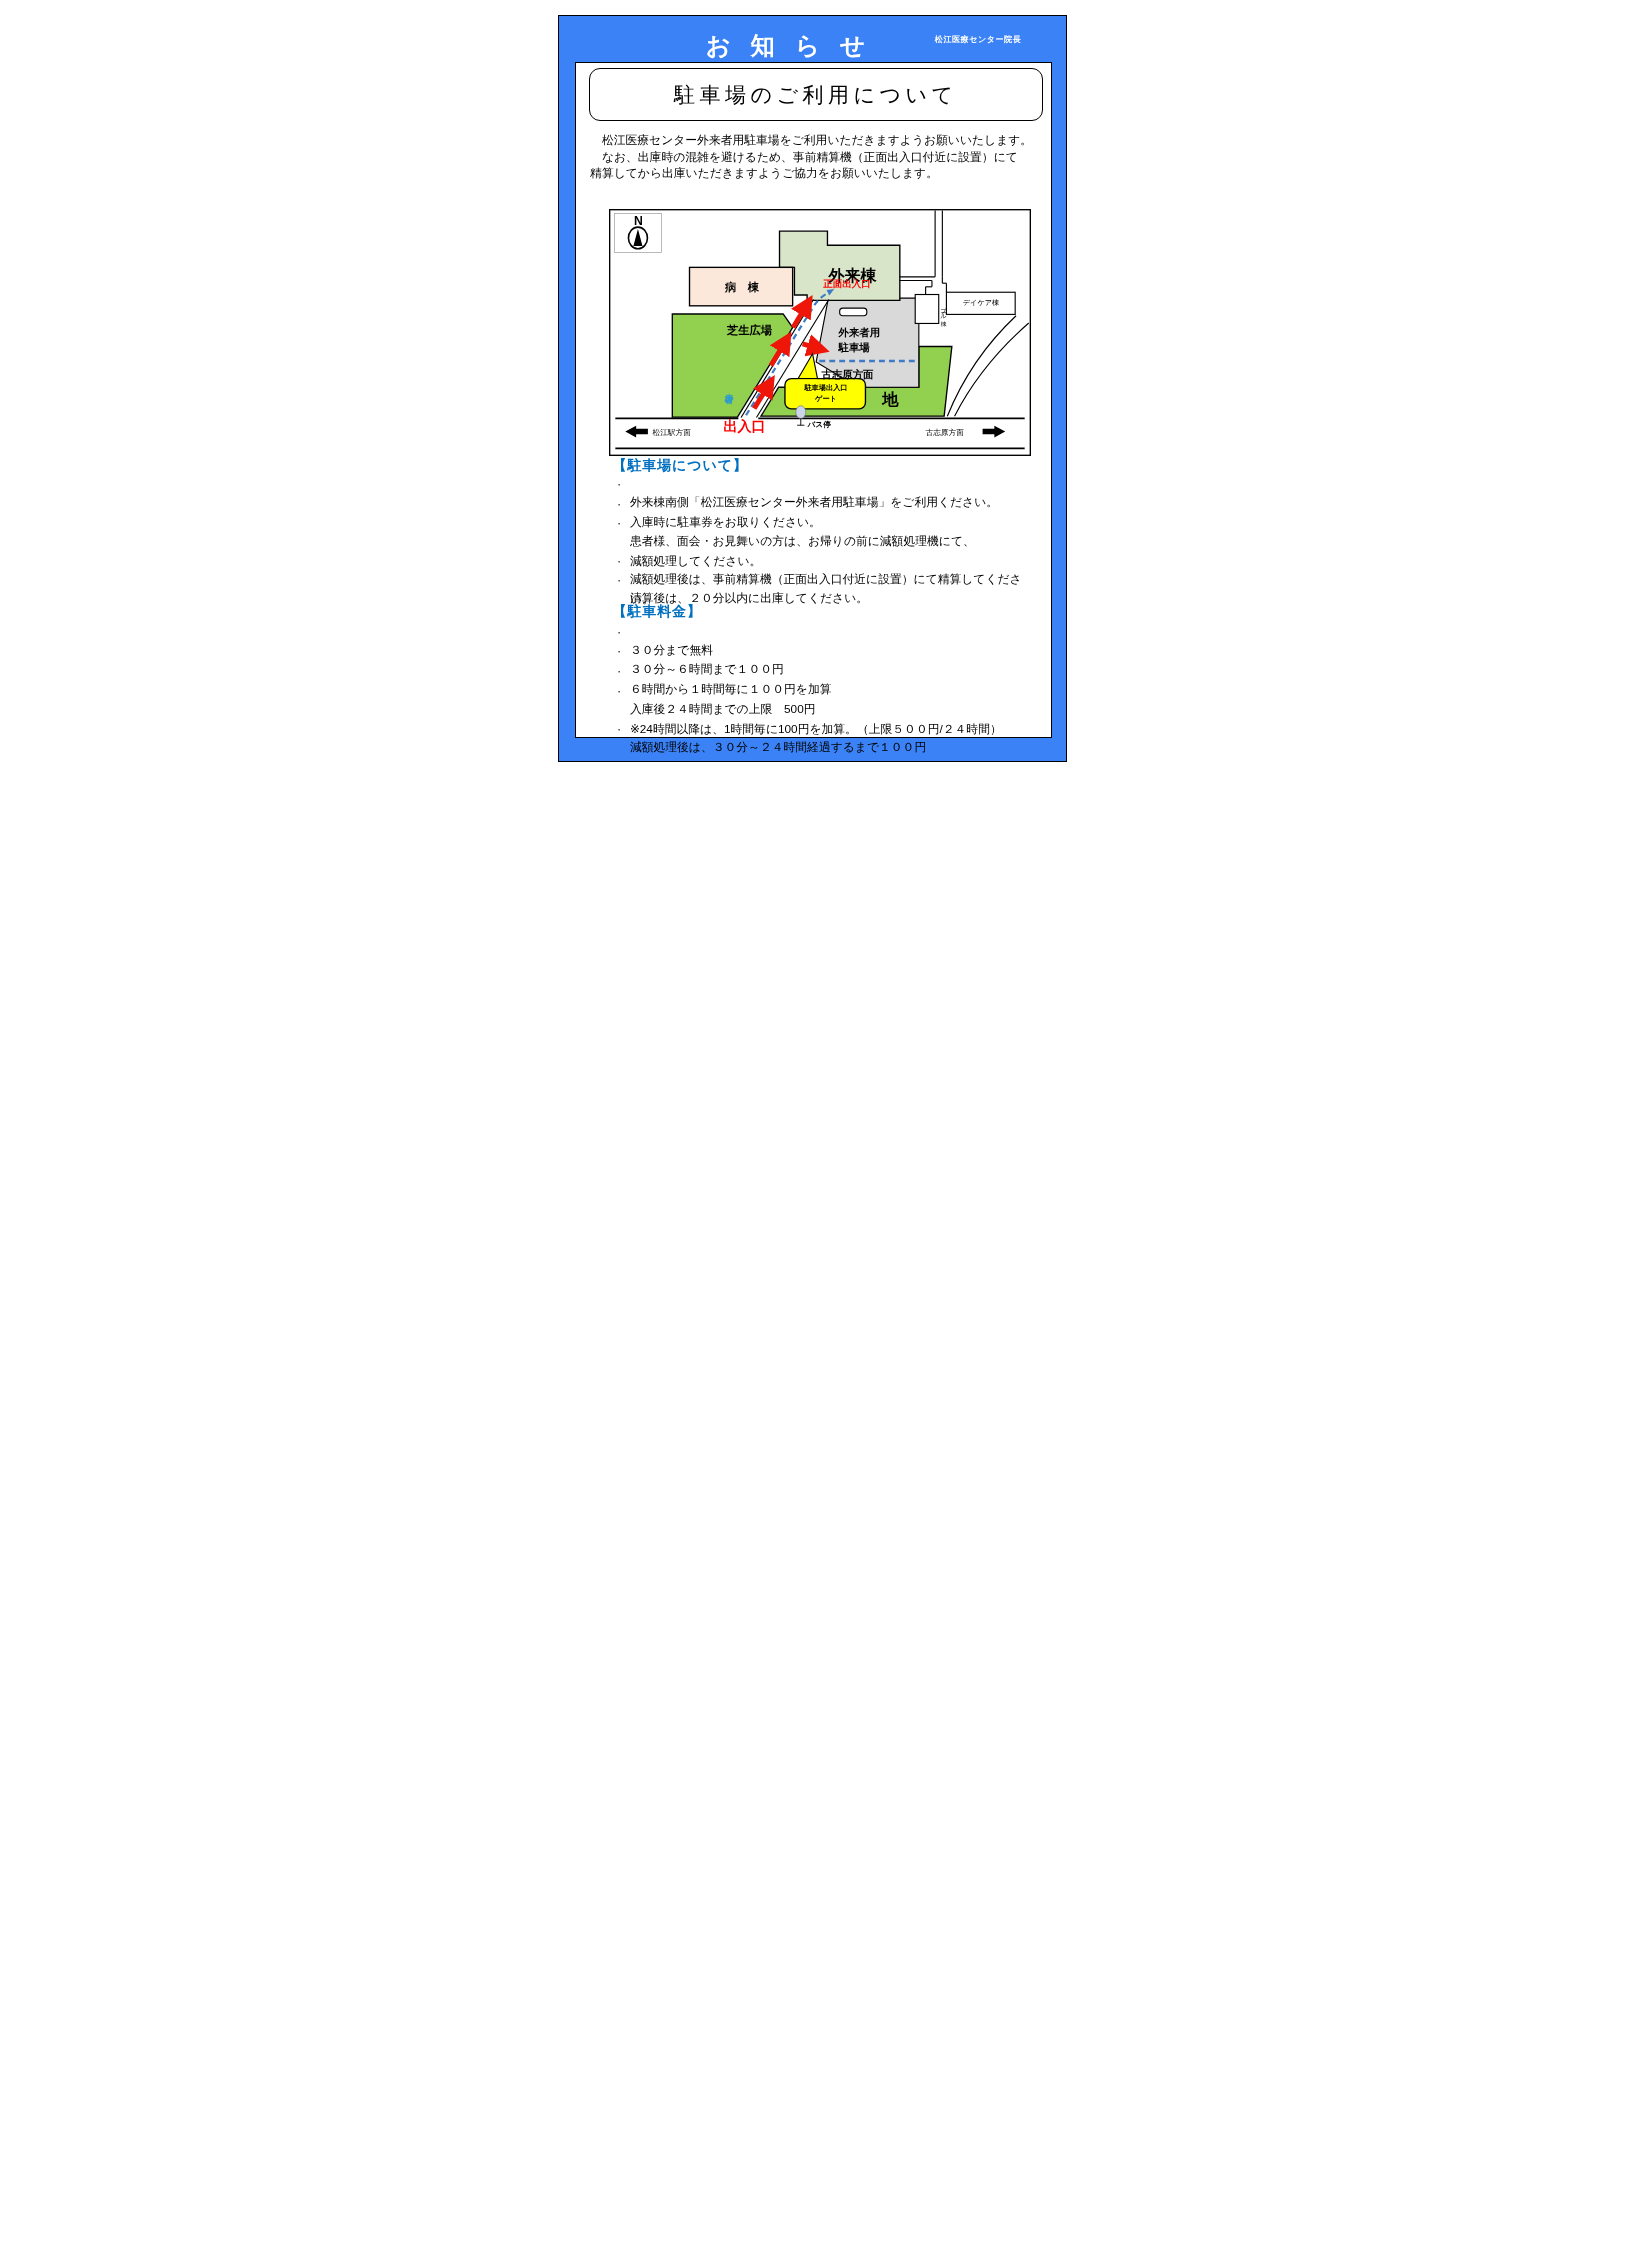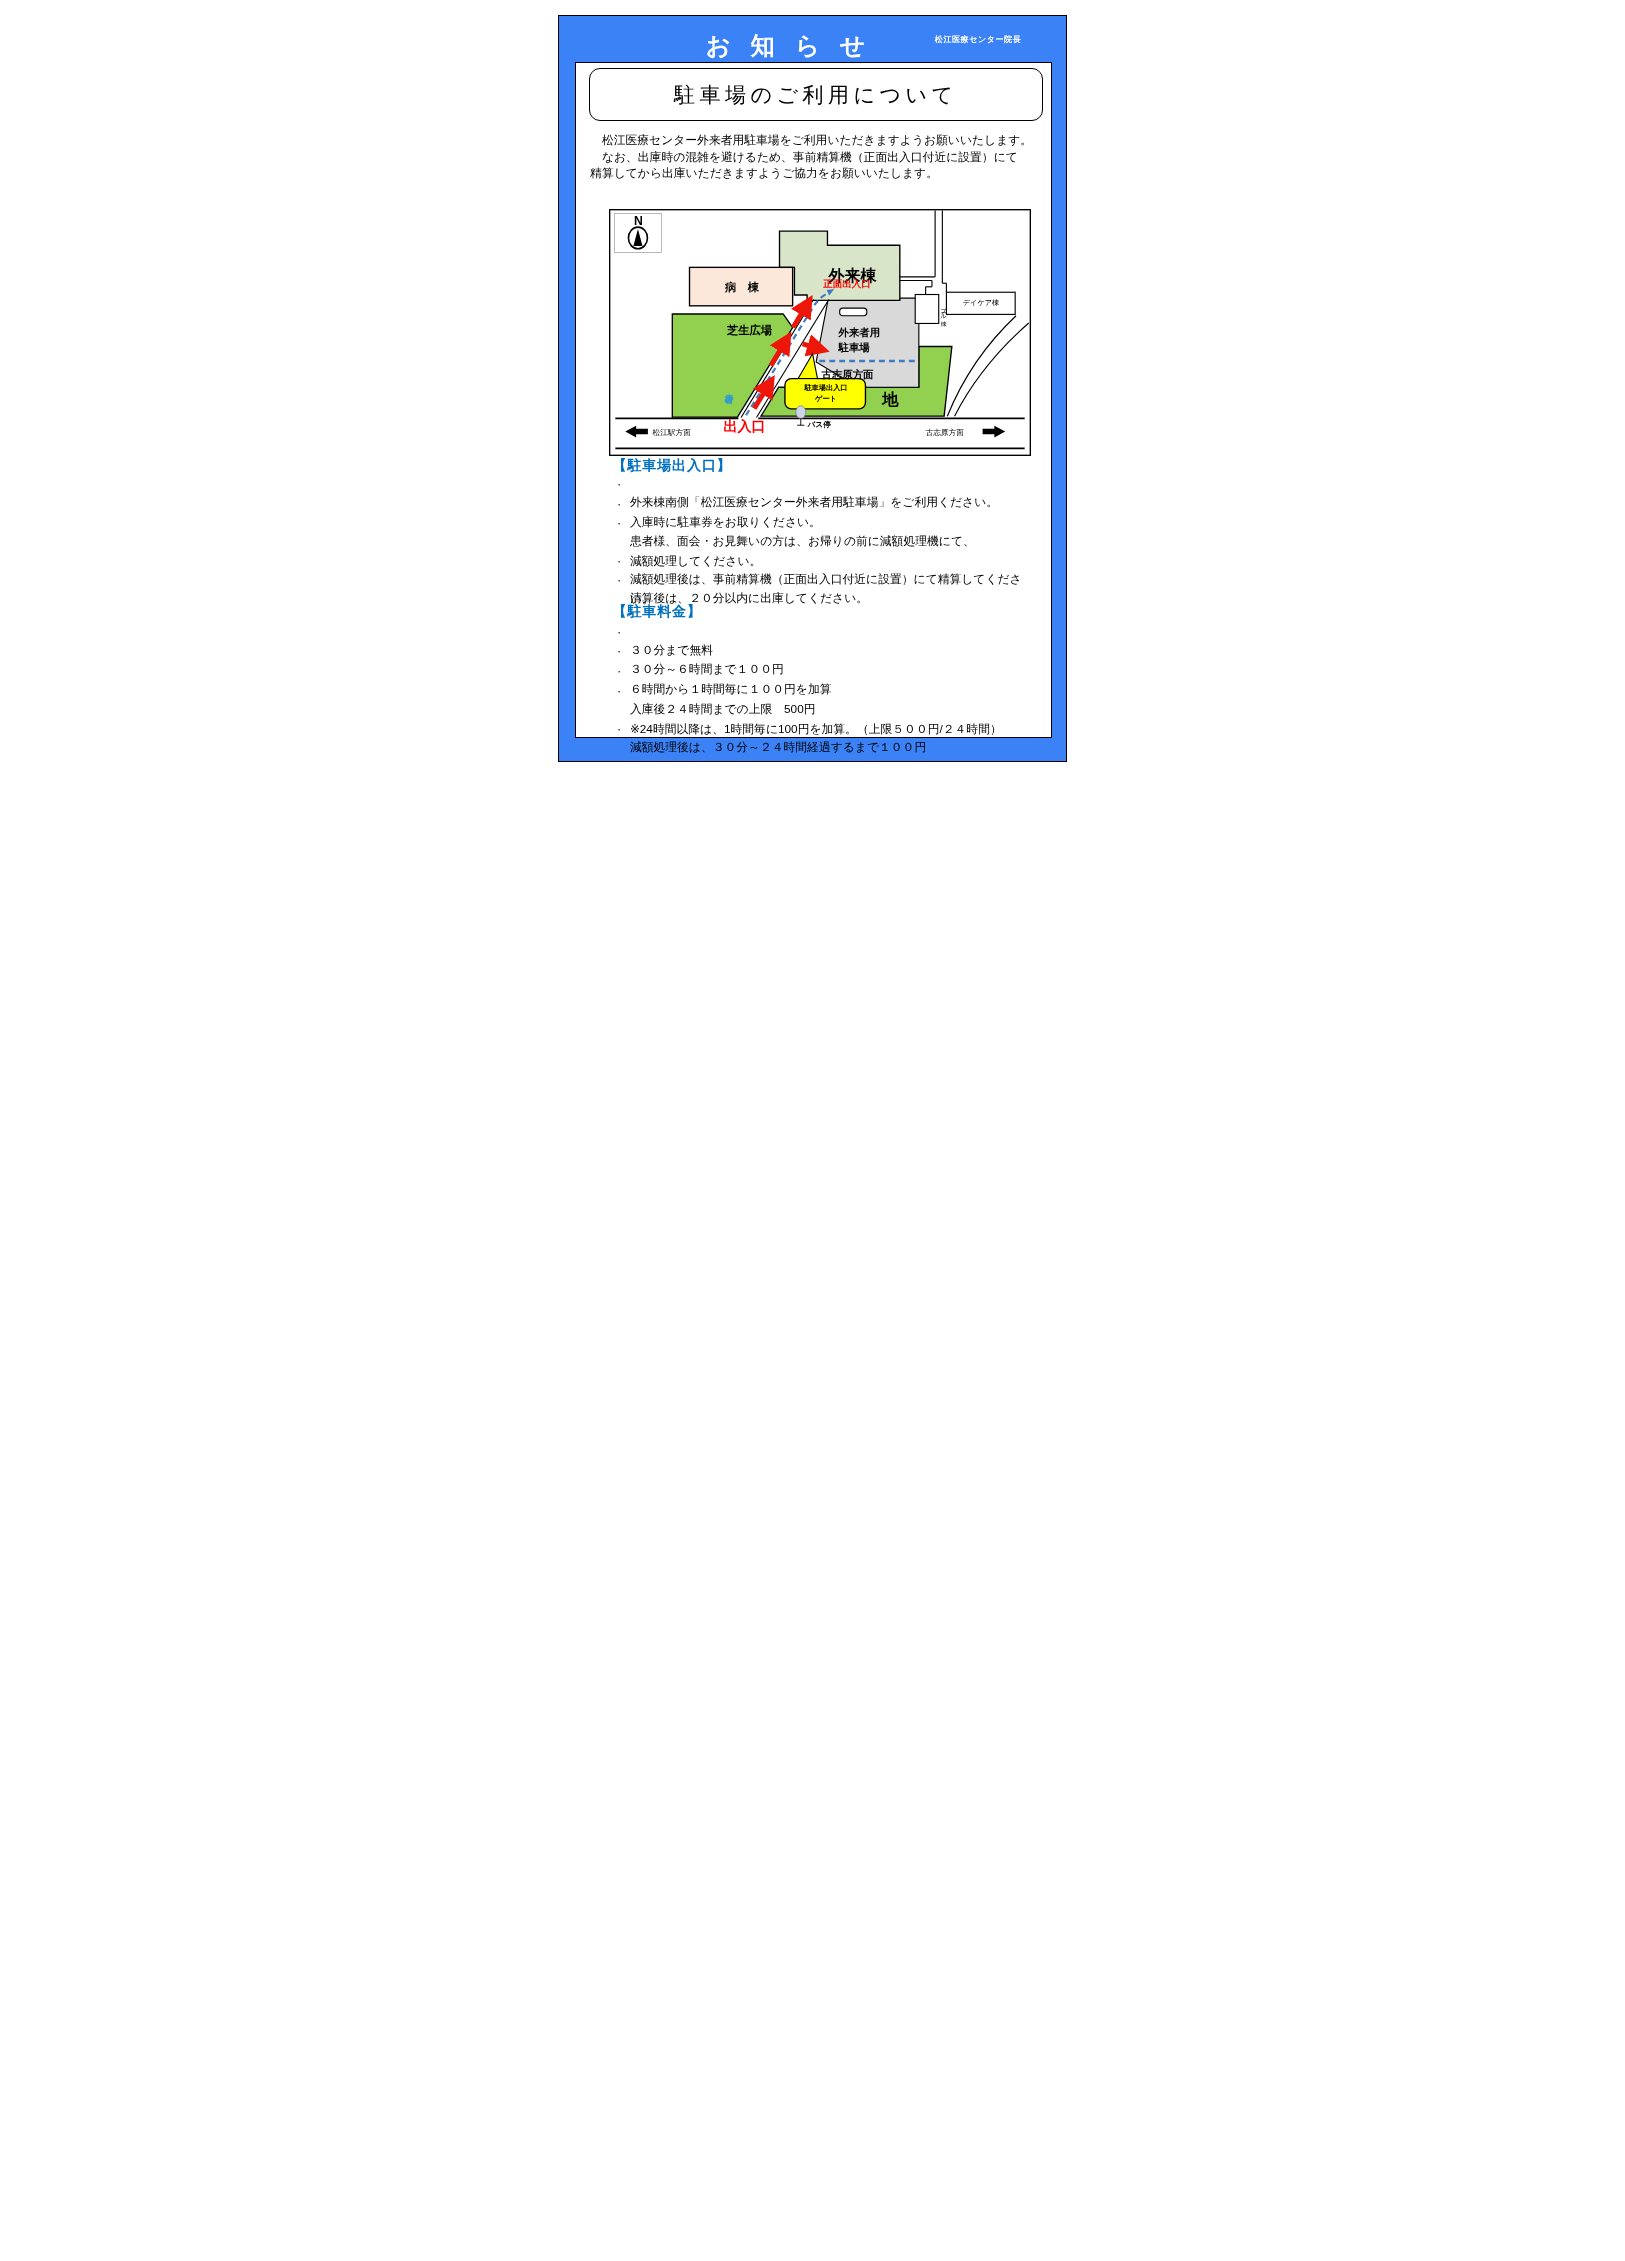--- a/index.html
+++ b/index.html
@@ -142,21 +142,21 @@
         <div class="mlabel b" style="left:176px;top:173px;width:81px;text-align:center;font-size:7.2px;line-height:11px;">駐車場出入口
 ゲート</div>
         <div class="mlabel b" style="left:265px;top:180px;width:32px;text-align:center;font-size:16.3px;">地</div>
         <div class="mlabel b blue vert" style="left:114px;top:177px;font-size:8.6px;letter-spacing:0.9px;">歩行者</div>
         <div class="mlabel b red" style="left:114px;top:209px;width:63px;font-size:14px;">出入口</div>
         <div class="mlabel b" style="left:198px;top:211px;font-size:7.7px;">バス停</div>
         <div class="mlabel" style="left:43px;top:219px;font-size:7.7px;">松江駅方面</div>
         <div class="mlabel" style="left:316px;top:219px;font-size:7.7px;">古志原方面</div>
       </div>
 
-      <div class="sechead" style="top:394px;">【駐車場出入口】</div>
+      <div class="sechead" style="top:394px;">【駐車場について】</div>
 
       <div class="li" style="top:412px;">
         <span class="dot">・</span>
         <span class="li-text">外来棟南側「松江医療センター外来者用駐車場」をご利用ください。</span>
       </div>
       <div class="li" style="top:432px;">
         <span class="dot">・</span>
         <span class="li-text">入庫時に駐車券をお取りください。</span>
       </div>
       <div class="li" style="top:451px;">

